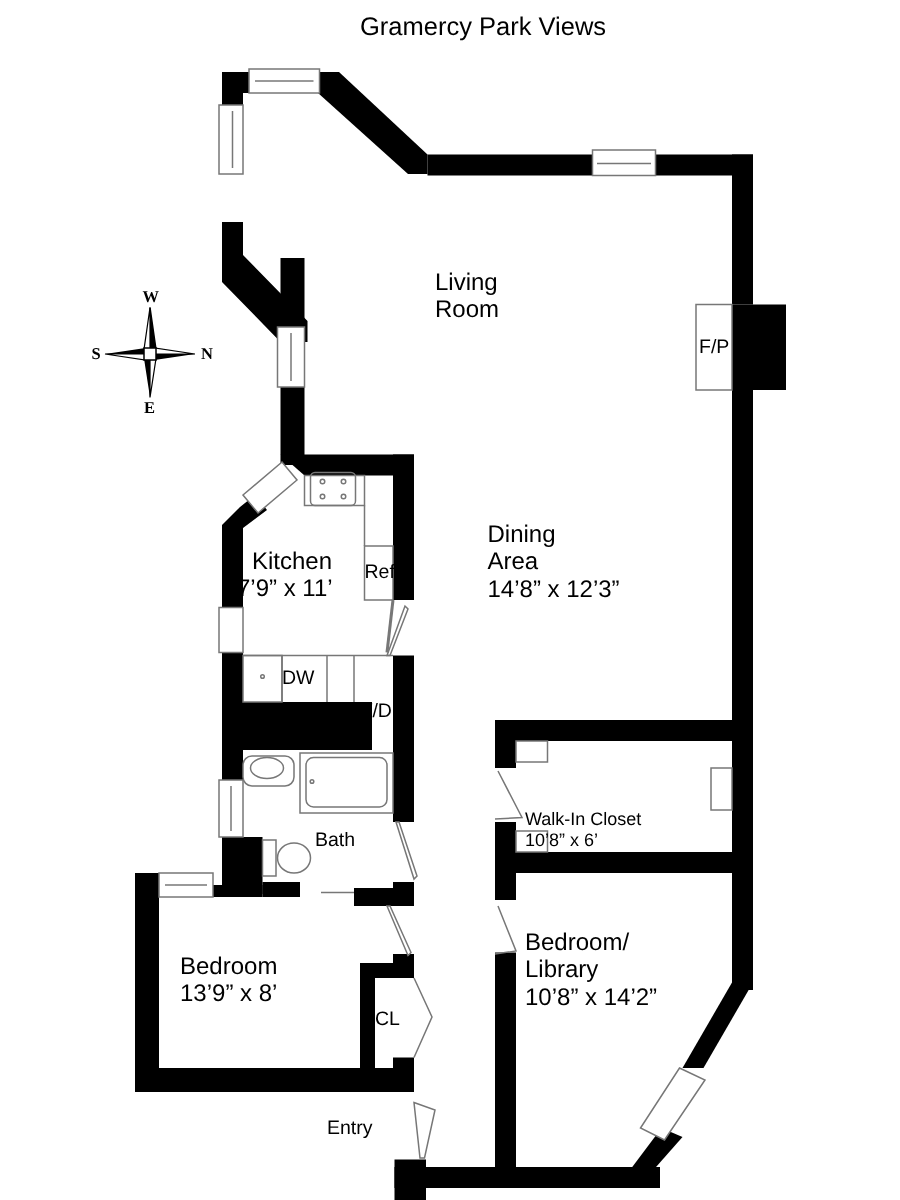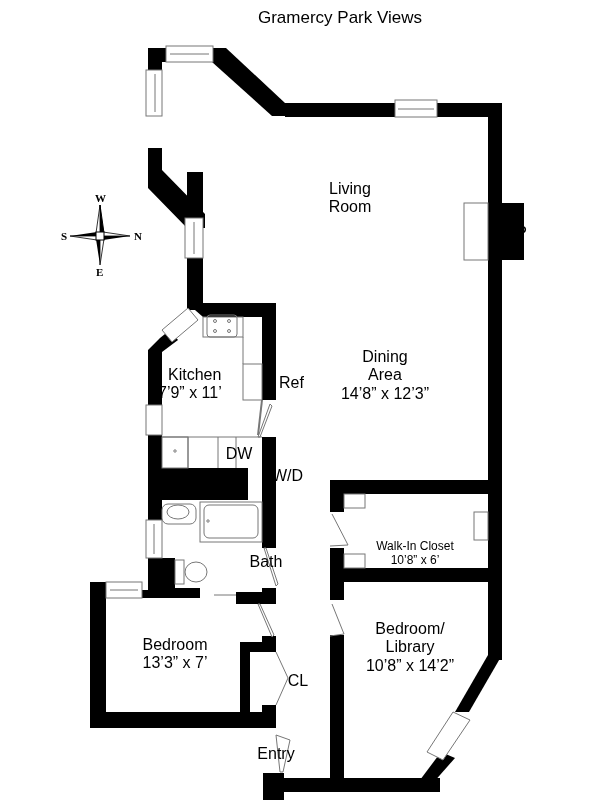--- a/index.html
+++ b/index.html
@@ -1,23 +1,23 @@
 <!DOCTYPE html>
 <html><head>
 <meta charset="utf-8">
 <style>
   html, body { margin: 0; padding: 0; background: #ffffff; }
   body { width: 600px; height: 800px; position: relative; overflow: hidden;
          font-family: "Liberation Sans", sans-serif; color: #000; }
   svg.plan { position: absolute; left: 0; top: 0; }
-  .lbl { position: absolute; text-align: center; line-height: 1.15; white-space: nowrap; }
+  .lbl { position: absolute; line-height: 1.15; white-space: nowrap; }
   .title { left: 240px; top: 8px; width: 200px; font-size: 17px; }
   .room-name, .room-dim { display: block; }
   .big { font-size: 16px; }
-  .mid { font-size: 16px; padding-left: 36px; }
+  .mid { font-size: 13px; }
   .small { font-size: 12px; }
   .compass-letter { position: absolute; font-family: "Liberation Serif", serif; font-weight: bold; font-size: 11px; }
 </style>
 </head>
 <body>
 
 <svg class="plan" width="600" height="800" viewBox="0 0 600 800">
   <g fill="#000">
 
     <polygon points="148,48 168,48 168,62 162,62 162,115 148,115"></polygon>
@@ -173,21 +173,21 @@
 
 <div class="lbl small" style="left:350px;top:540px;width:130px;">
   <span class="room-name">Walk-In Closet</span>
   <span class="room-dim">10’8” x 6’</span>
 </div>
 
 <div class="lbl mid" style="left:210px;top:553px;width:40px;">Bath</div>
 
 <div class="lbl big" style="left:120px;top:636px;width:110px;">
   <span class="room-name">Bedroom</span>
-  <span class="room-dim">13’3” x 7’</span>
+  <span class="room-dim">13’9” x 8’</span>
 </div>
 
 <div class="lbl mid" style="left:250px;top:672px;width:24px;">CL</div>
 
 <div class="lbl big" style="left:350px;top:620px;width:120px;">
   <span class="room-name">Bedroom/</span>
   <span class="room-name">Library</span>
   <span class="room-dim">10’8” x 14’2”</span>
 </div>
 

